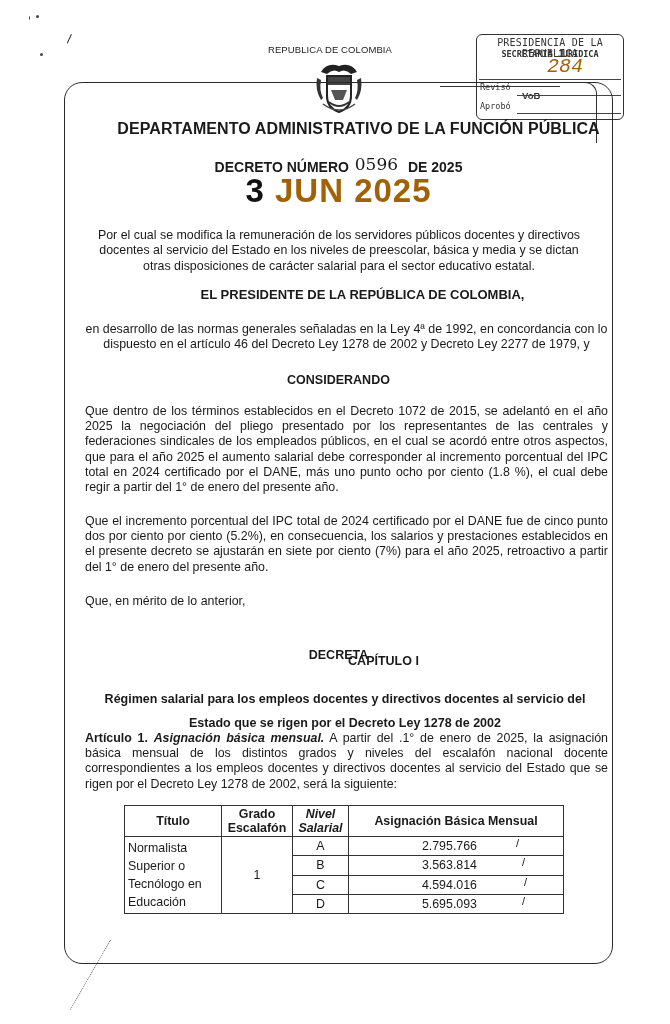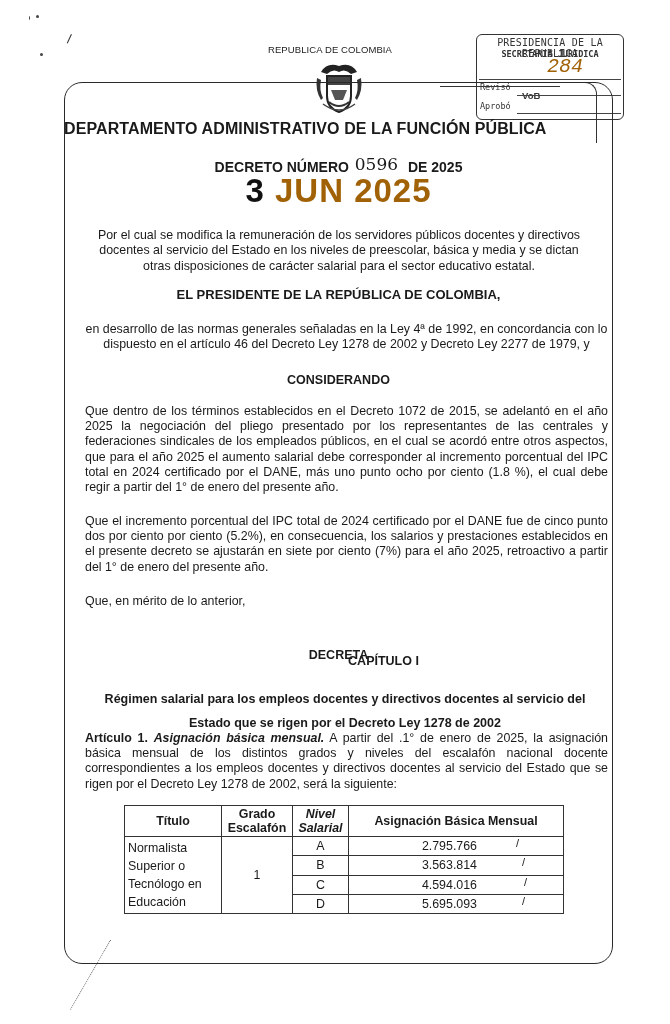--- a/index.html
+++ b/index.html
@@ -26,21 +26,21 @@
   .stamp .num { position: absolute; top: 20px; left: 70px; font-family: Liberation Mono, monospace; font-size: 20px; font-style: italic; color: #a16207; }
   .stamp .rule { position: absolute; left: 2px; right: 2px; border-top: 1.4px solid #444; }
   .stamp .rv { position: absolute; top: 47px; left: 3px; font-size: 8.5px; }
   .stamp .rvv { position: absolute; top: 45px; left: 45px; font-size: 9.5px; font-weight: bold; font-family: "Liberation Sans", sans-serif; margin-top: 10px; }
   .stamp .ap { position: absolute; top: 66px; left: 3px; font-size: 8.5px; }
   .hline { position: absolute; left: 440px; top: 86px; width: 120px; border-top: 1.2px solid #333; }
   .stamp-tail {
     position: absolute; left: 518px; top: 82px; width: 78px; height: 60px;
     border-top: 1.2px solid #333; border-right: 1.2px solid #333; border-top-right-radius: 12px;
   }
-  .dept { position: absolute; left: 64px; top: 120px; width: 549px; text-align: left; font-weight: bold; font-size: 16px; letter-spacing: 0.1px; }
+  .dept { position: absolute; left: 64px; top: 120px; width: 549px; text-align: center; font-weight: bold; font-size: 16px; letter-spacing: 0.1px; padding-left: 20px; }
   .decreto { position: absolute; left: 64px; top: 156px; width: 549px; text-align: center; font-weight: bold; font-size: 14px; }
   .decreto .num { font-family: "DejaVu Serif", serif; font-weight: normal; font-size: 17px; margin: 0 6px 0 2px; position: relative; top: -2px; }
   .datestamp { position: absolute; left: 64px; top: 172px; width: 549px; text-align: center; font-weight: bold; font-size: 33px; letter-spacing: 1px; color: #2b2b2b; }
   .datestamp .d1 { color: #111; }
   .datestamp .rest { color: #a16207; font-weight: bold; }
   .center-p { position: absolute; text-align: center; font-size: 12.4px; line-height: 15.4px; }
   .body-p { position: absolute; left: 85px; width: 523px; text-align: justify; font-size: 12.4px; line-height: 15.2px; text-align-last: left; }
   .bold { font-weight: bold; }
   .heading { position: absolute; left: 64px; width: 549px; text-align: center; font-weight: bold; font-size: 12.5px; }
   table.sal {
@@ -100,21 +100,21 @@
   <span class="num">0596</span>
   <span>DE 2025</span>
 </div>
 <div class="datestamp">
   <span class="d1">3</span>
   <span class="rest">JUN 2025</span>
 </div>
 
 <div class="center-p" style="left:85px;top:228px;width:508px;">Por el cual se modifica la remuneración de los servidores públicos docentes y directivos docentes al servicio del Estado en los niveles de preescolar, básica y media y se dictan otras disposiciones de carácter salarial para el sector educativo estatal.</div>
 
-<div class="heading" style="top:287px;font-size:13px;">EL PRESIDENTE DE LA REPÚBLICA DE COLOMBIA,</div>
+<div class="heading" style="top:287px;font-size:13px;margin-left:24px;">EL PRESIDENTE DE LA REPÚBLICA DE COLOMBIA,</div>
 
 <div class="center-p" style="left:85px;top:322px;width:523px;">en desarrollo de las normas generales señaladas en la Ley 4ª de 1992, en concordancia con lo dispuesto en el artículo 46 del Decreto Ley 1278 de 2002 y Decreto Ley 2277 de 1979, y</div>
 
 <div class="heading" style="top:373px;">CONSIDERANDO</div>
 
 <div class="body-p" style="top:404px;">Que dentro de los términos establecidos en el Decreto 1072 de 2015, se adelantó en el año 2025 la negociación del pliego presentado por los representantes de las centrales y federaciones sindicales de los empleados públicos, en el cual se acordó entre otros aspectos, que para el año 2025 el aumento salarial debe corresponder al incremento porcentual del IPC total en 2024 certificado por el DANE, más uno punto ocho por ciento (1.8 %), el cual debe regir a partir del 1° de enero del presente año.</div>
 <div class="body-p" style="top:514px;">Que el incremento porcentual del IPC total de 2024 certificado por el DANE fue de cinco punto dos por ciento por ciento (5.2%), en consecuencia, los salarios y prestaciones establecidos en el presente decreto se ajustarán en siete por ciento (7%) para el año 2025, retroactivo a partir del 1° de enero del presente año.</div>
 <div class="body-p" style="top:594px;">Que, en mérito de lo anterior,</div>
 
 <div class="heading" style="top:624px;margin-top:24px;">DECRETA</div>

